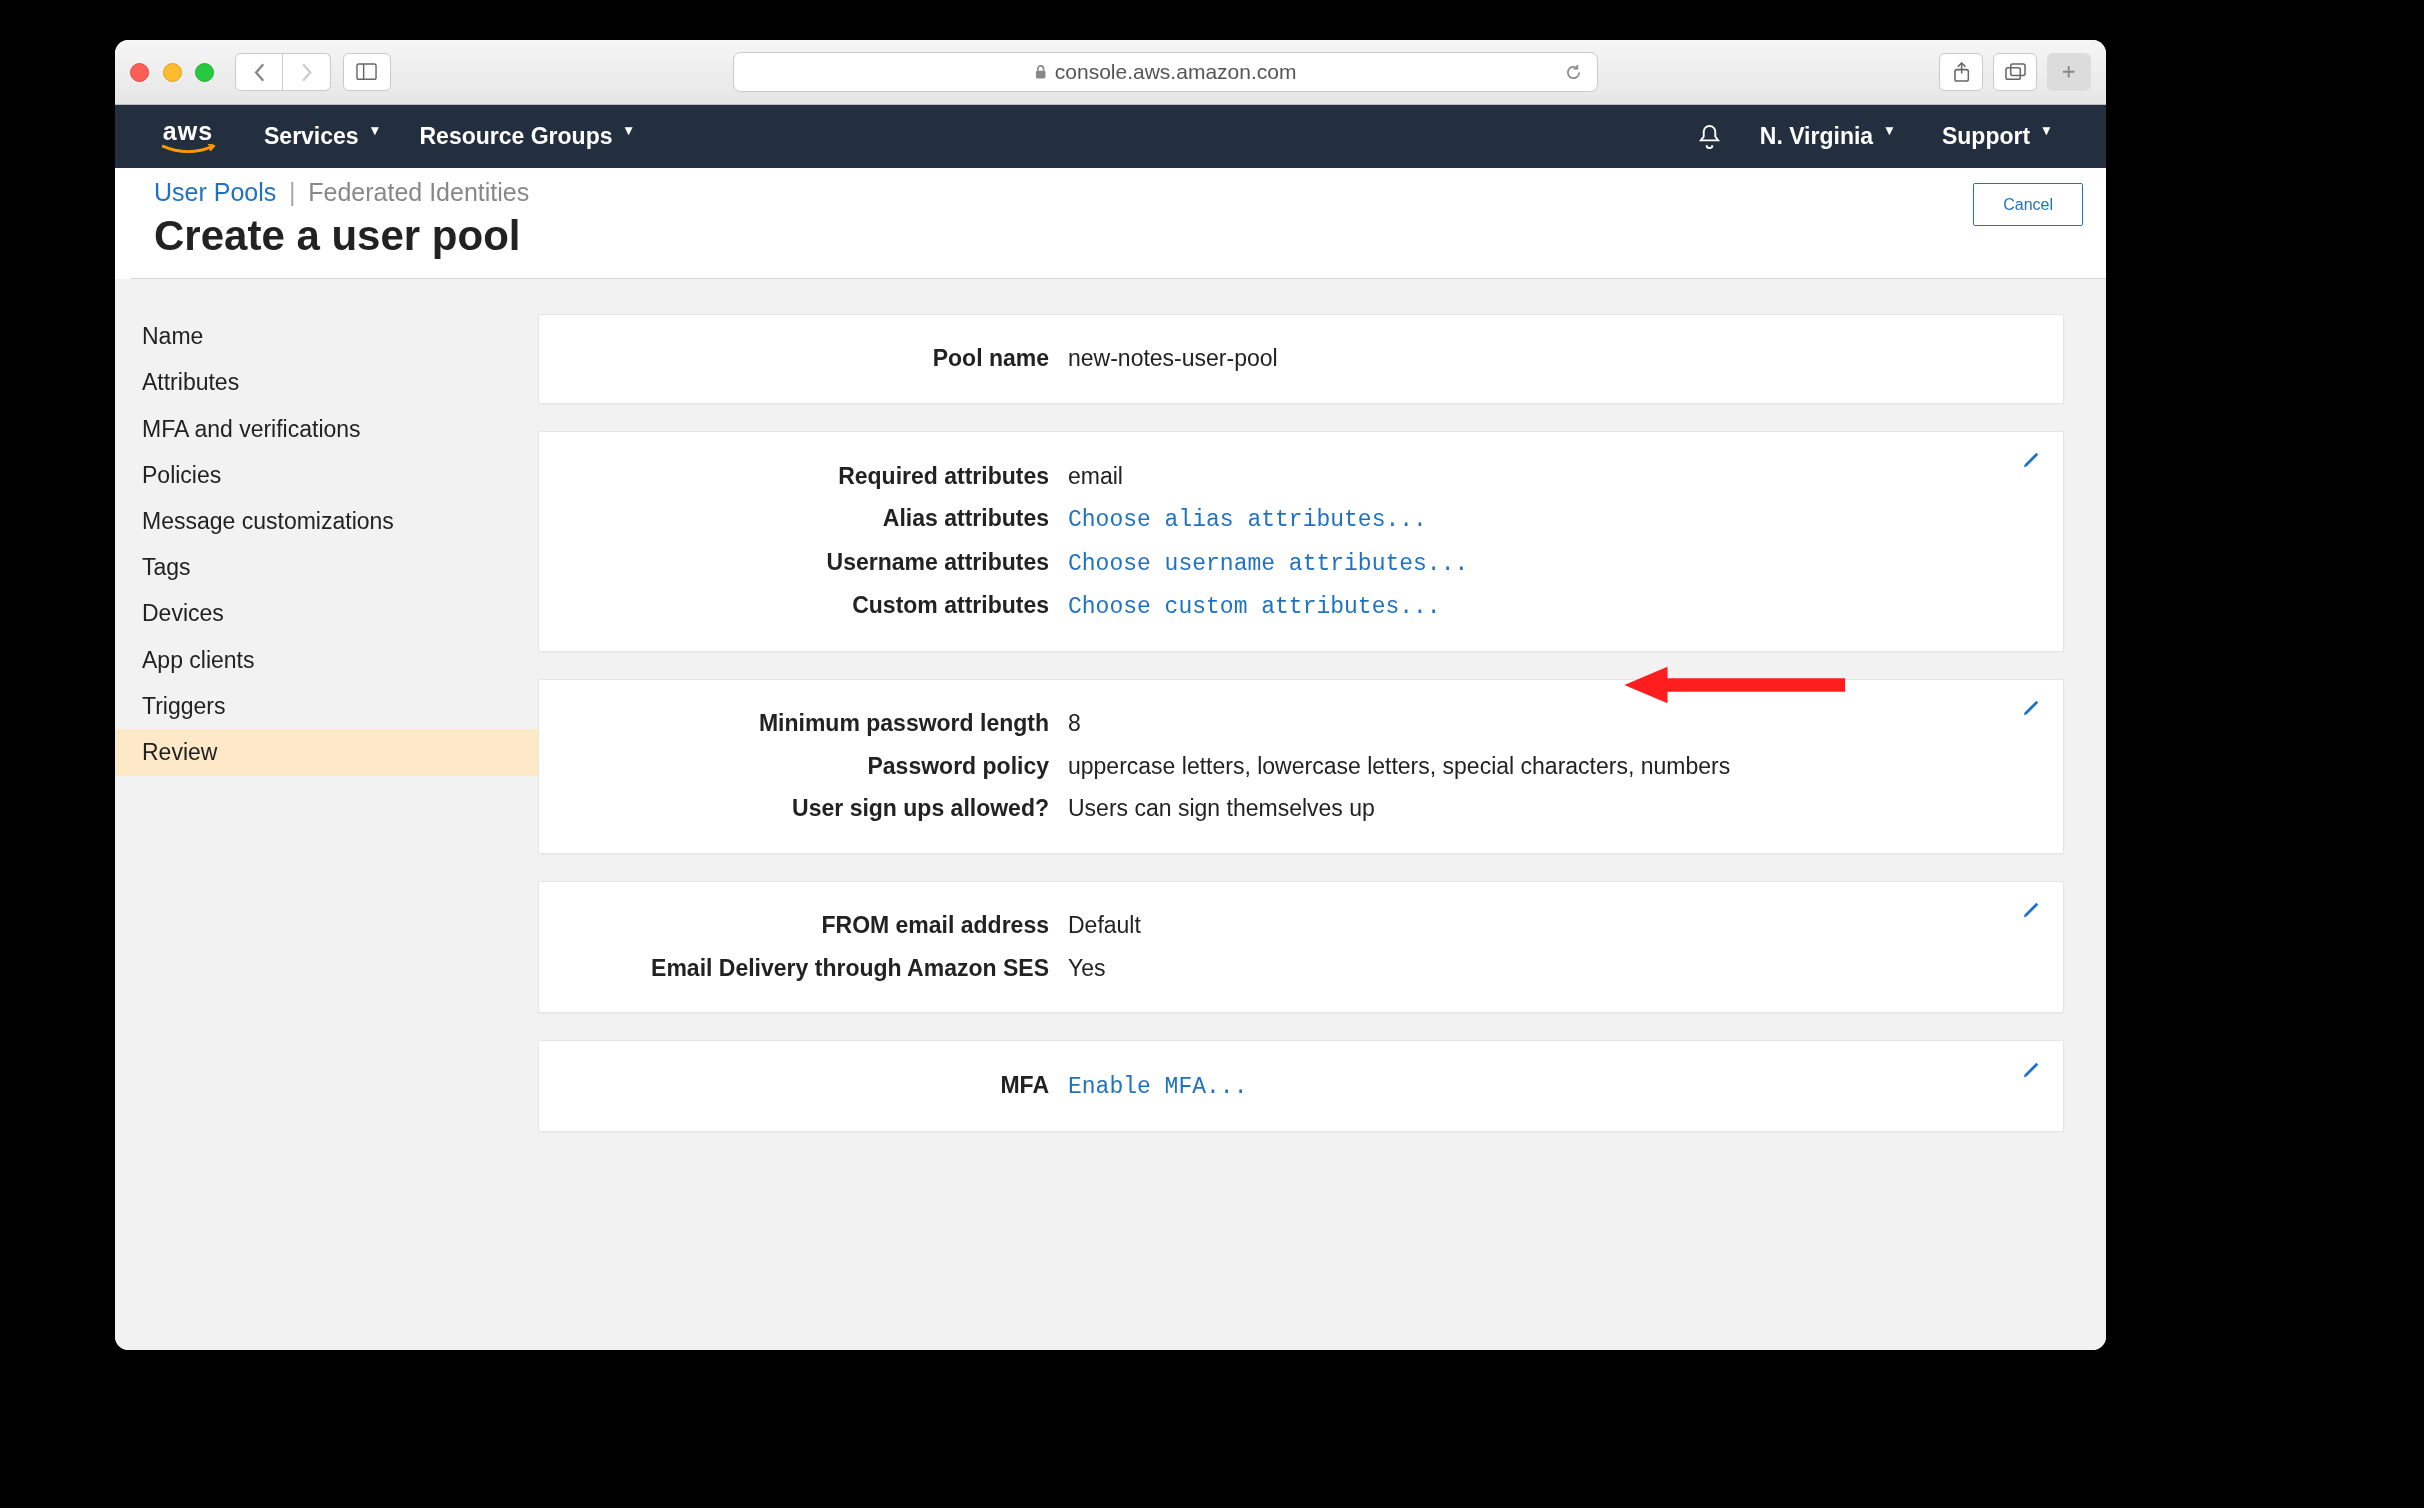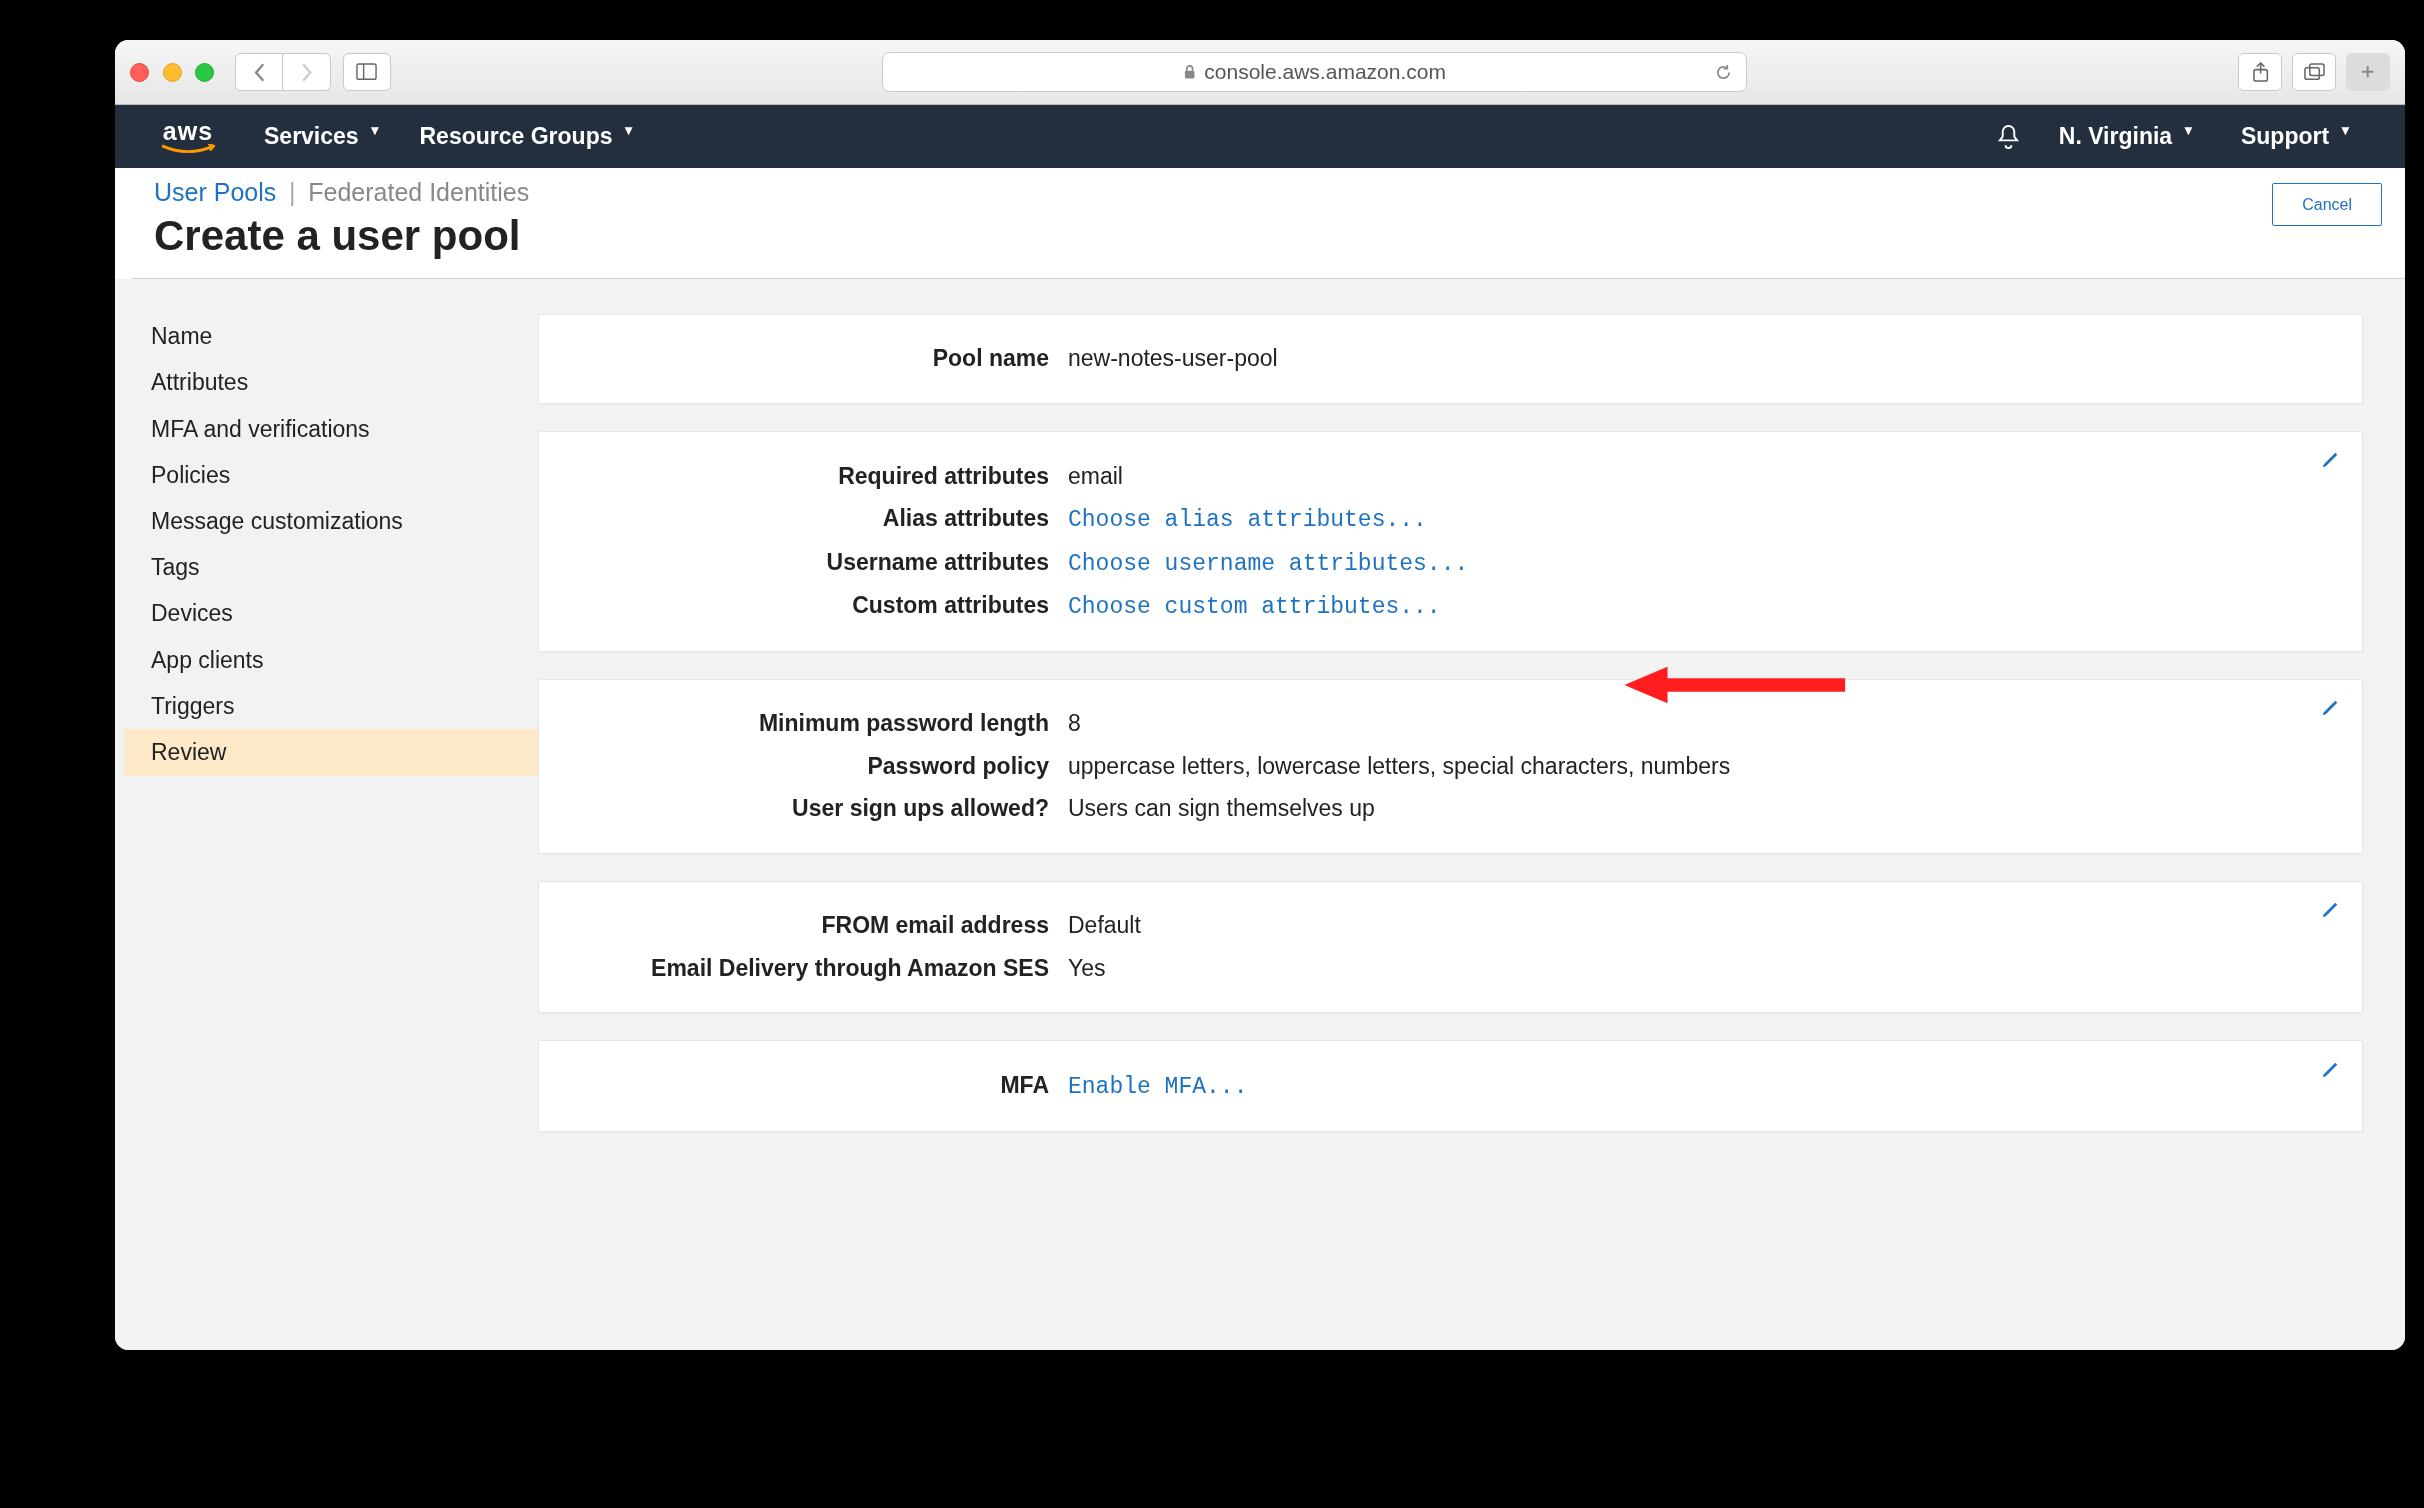--- a/index.html
+++ b/index.html
@@ -7,21 +7,21 @@
     font-family: -apple-system, BlinkMacSystemFont, "Segoe UI", Helvetica, Arial, sans-serif;
     background: #000;
     width: 2425px;
     height: 1508px;
     overflow: hidden;
   }
   .browser-window {
     position: absolute;
     left: 115px;
     top: 40px;
-    width: 2290px;
+    width: 1991px;
     height: 1310px;
     background: #fff;
     border-radius: 13.4px;
     box-shadow: 0 19px 58px rgba(0,0,0,0.5);
     overflow: hidden;
     display: flex;
     flex-direction: column;
   }
   
   .safari-chrome {
@@ -94,21 +94,21 @@
     border:1.9px solid #1f72c2; color:#1f72c2; background:#fff;
     padding: 11.5px 29px; font-size:16px; border-radius:1.9px; cursor:pointer;
     margin-top:5.8px;
   }
 
   
   .body-area {
     flex:1; background:#f2f2f2; display:flex; overflow:hidden;
   }
   .sidebar {
-    width: 423px; padding-top: 35px; padding-left: 9px;
+    width: 423px; padding-top: 35px;
   }
   .sidebar-item {
     padding: 9.6px 27px; font-size:23px; color:#222; cursor:pointer;
   }
   .sidebar-item.active { background:#fde9c8; }
 
   .main-col {
     flex:1; padding: 35px 42px 0 0; overflow-y:auto;
   }
   .card {

